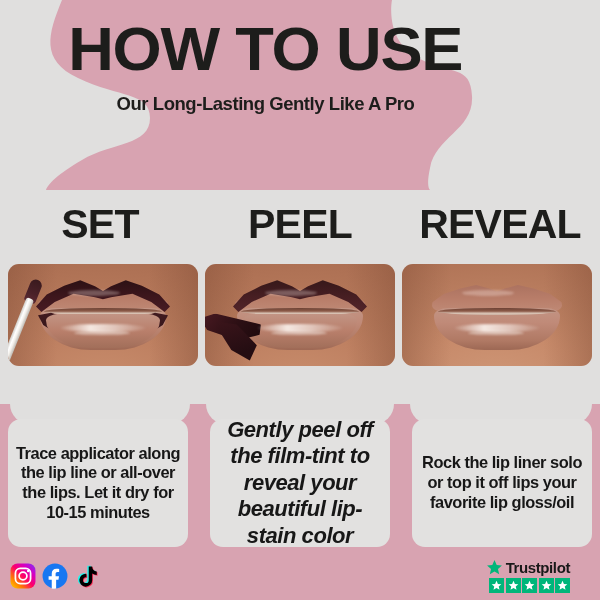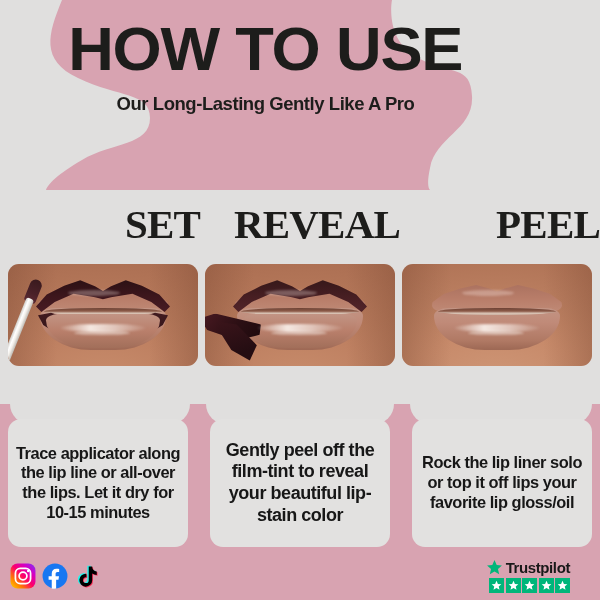--- a/index.html
+++ b/index.html
@@ -49,21 +49,21 @@
   }
 
   
   .steps-head {
     position: absolute;
     left: 0; top: 193px; width: 600px; height: 62px;
     display: flex;
   }
   .step-head-cell {
     flex: 1 1 0;
-    display: flex; align-items: center; justify-content: flex-end; font-family: Liberation Serif, serif;
+    display: flex; align-items: center; justify-content: center;
   }
   .step-head-cell .step-title {
     font-size: 41px; font-weight: 900; color: #1d1d1b;
     letter-spacing: -0.8px; line-height: 1;
     white-space: nowrap;
   }
 
   
   .images-row {
     position: absolute;
@@ -204,21 +204,21 @@
     padding: 6px 6px;
     text-align: center;
   }
   .card-copy {
     font-size: 16.4px;
     line-height: 1.20;
     font-weight: 800;
     letter-spacing: -0.45px;
     color: #171717;
   }
-  .text-card.mid .card-copy { font-size: 18px; }
+  .text-card.mid .card-copy { font-size: 22px; font-style: italic; }
 
   
   .footer {
     position: absolute; left: 0; top: 552px; width: 580px; height: 48px;
     display: flex; align-items: center; justify-content: space-between;
     padding: 0 10px;
   }
   .socials { display: flex; align-items: center; gap: 6px; }
   .social-ico { width: 26px; height: 26px; display: block; }
 
@@ -246,24 +246,24 @@
       <div class="title">HOW TO USE</div>
       <div class="subtitle">Our Long-Lasting Gently Like A Pro</div>
     </div>
   </div>
 
   <div class="steps-head">
     <div class="step-head-cell">
       <span class="step-title">SET</span>
     </div>
     <div class="step-head-cell">
+      <span class="step-title">PEEL</span>
+    </div>
+    <div class="step-head-cell">
       <span class="step-title">REVEAL</span>
-    </div>
-    <div class="step-head-cell">
-      <span class="step-title">PEEL</span>
     </div>
   </div>
 
   <div class="images-row">
 
     <div class="lip-card">
       <div class="lip-skin"></div>
       <div class="cheek-l"></div>
       <div class="cheek-r"></div>
       <div class="lips">

